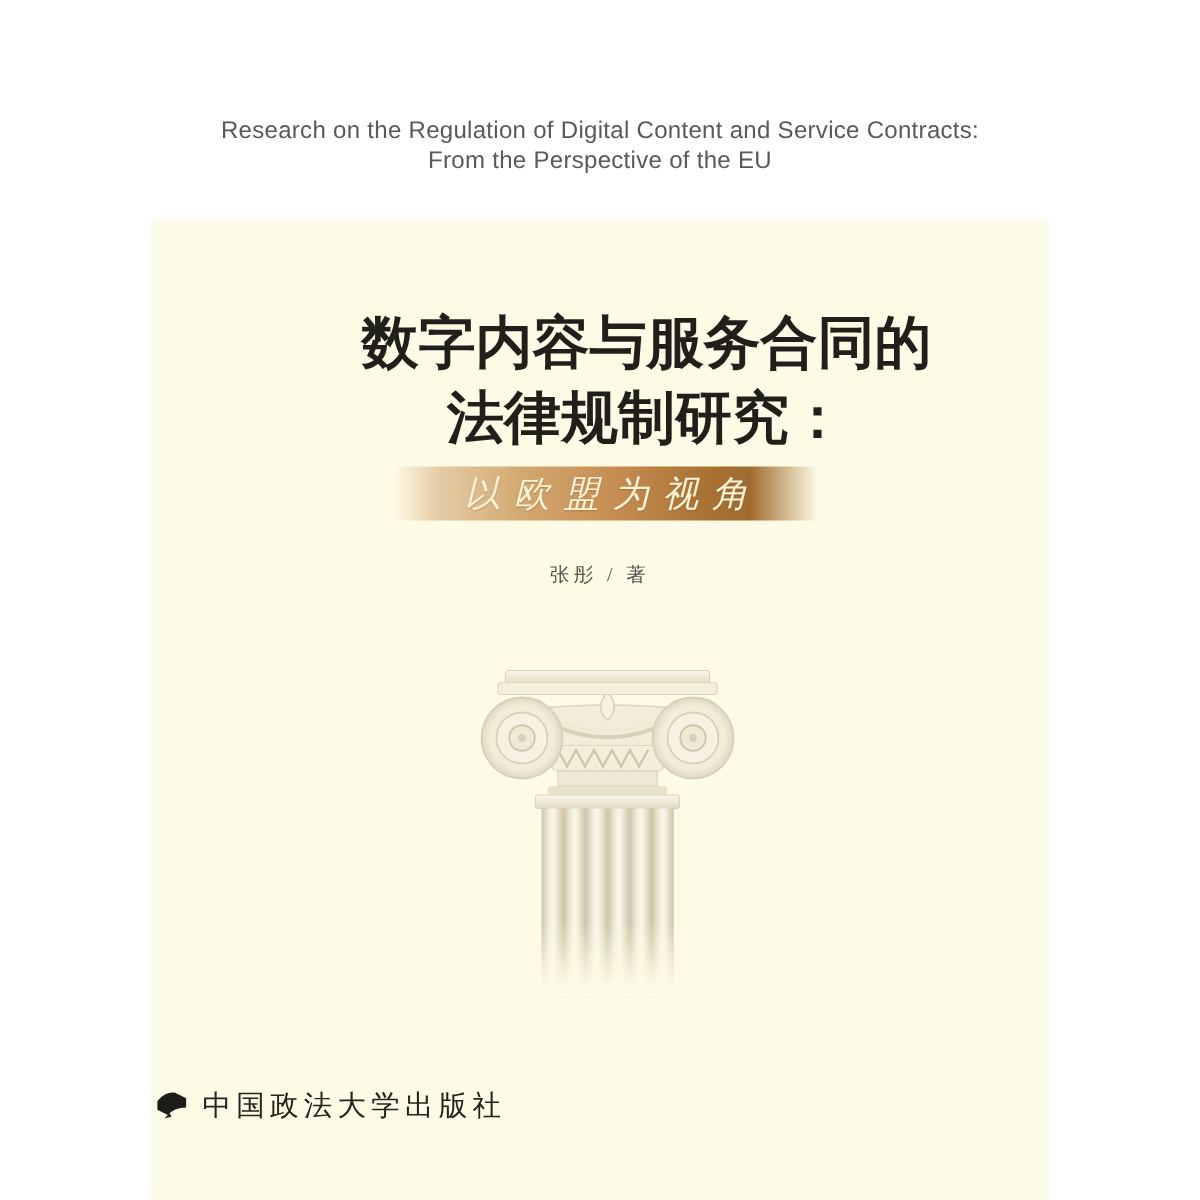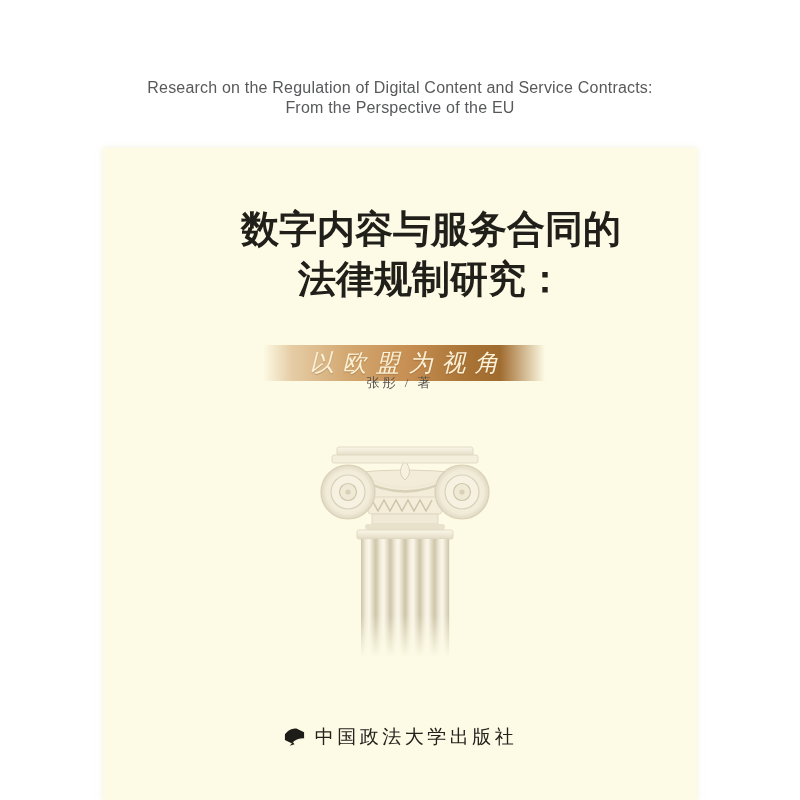--- a/index.html
+++ b/index.html
@@ -28,39 +28,38 @@
     position:absolute;left:160px;top:163px;width:282px;height:36px;
     display:flex;align-items:center;justify-content:center;
     background:linear-gradient(90deg,
       rgba(205,150,90,0) 0%,
       #e6cda6 10%,
       #d3a871 30%,
       #c68e52 52%,
       #aa7436 72%,
       #a06b2f 84%,
       rgba(160,107,47,0) 100%);
-    margin-top:34px;
   }
   .tagline-bar span{
     font-family:"Liberation Serif","DejaVu Serif",serif;
     font-style:italic;font-size:24px;color:#fbf2d8;
     letter-spacing:9px;text-indent:9px;white-space:nowrap;
     text-shadow:0 1px 1px rgba(120,75,25,.35);
   }
   .author{
     position:absolute;left:0;top:226px;width:594px;text-align:center;
     font-family:"Liberation Serif","DejaVu Serif",serif;
     font-size:13px;color:#55504a;letter-spacing:3px;
   }
   .column-wrap{
     position:absolute;left:207px;top:297px;width:190px;height:220px;
   }
   .publisher{
     position:absolute;left:0;top:576px;width:594px;
-    display:flex;align-items:center;justify-content:center;gap:9px;
+    display:flex;align-items:center;justify-content:flex-start;gap:9px;
     color:#23221d;
   }
   .publisher .pub-name{
     font-family:"Liberation Serif","DejaVu Serif",serif;
     font-size:19px;letter-spacing:3.5px;white-space:nowrap;
   }
   .logo{width:23px;height:22px;display:inline-block;flex:0 0 auto;}
 </style>
 </head>
 <body>

